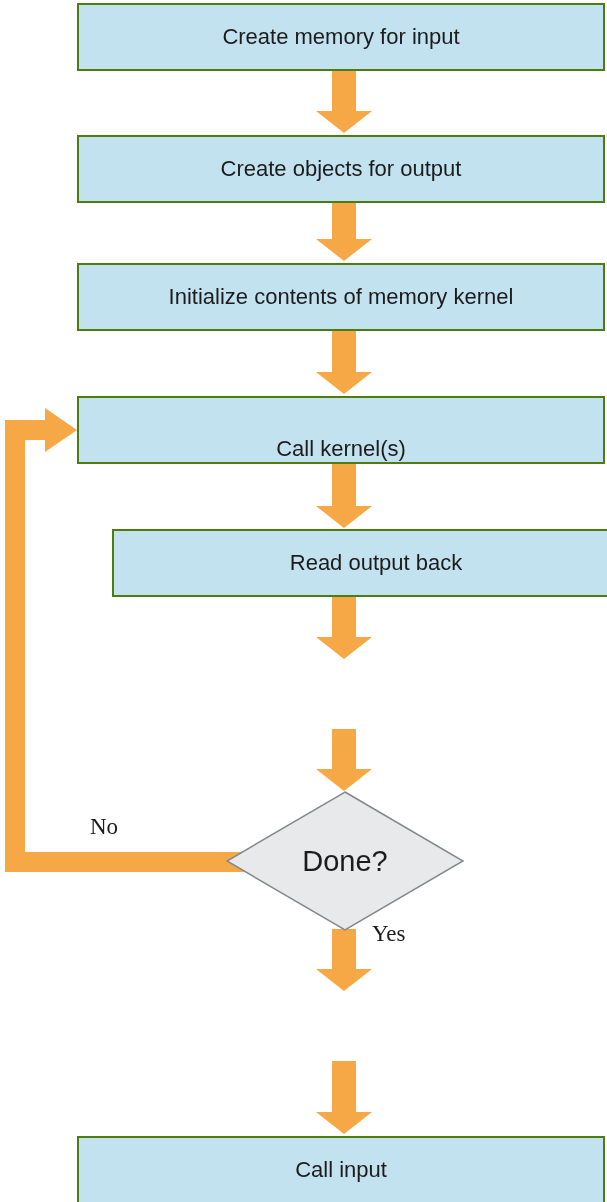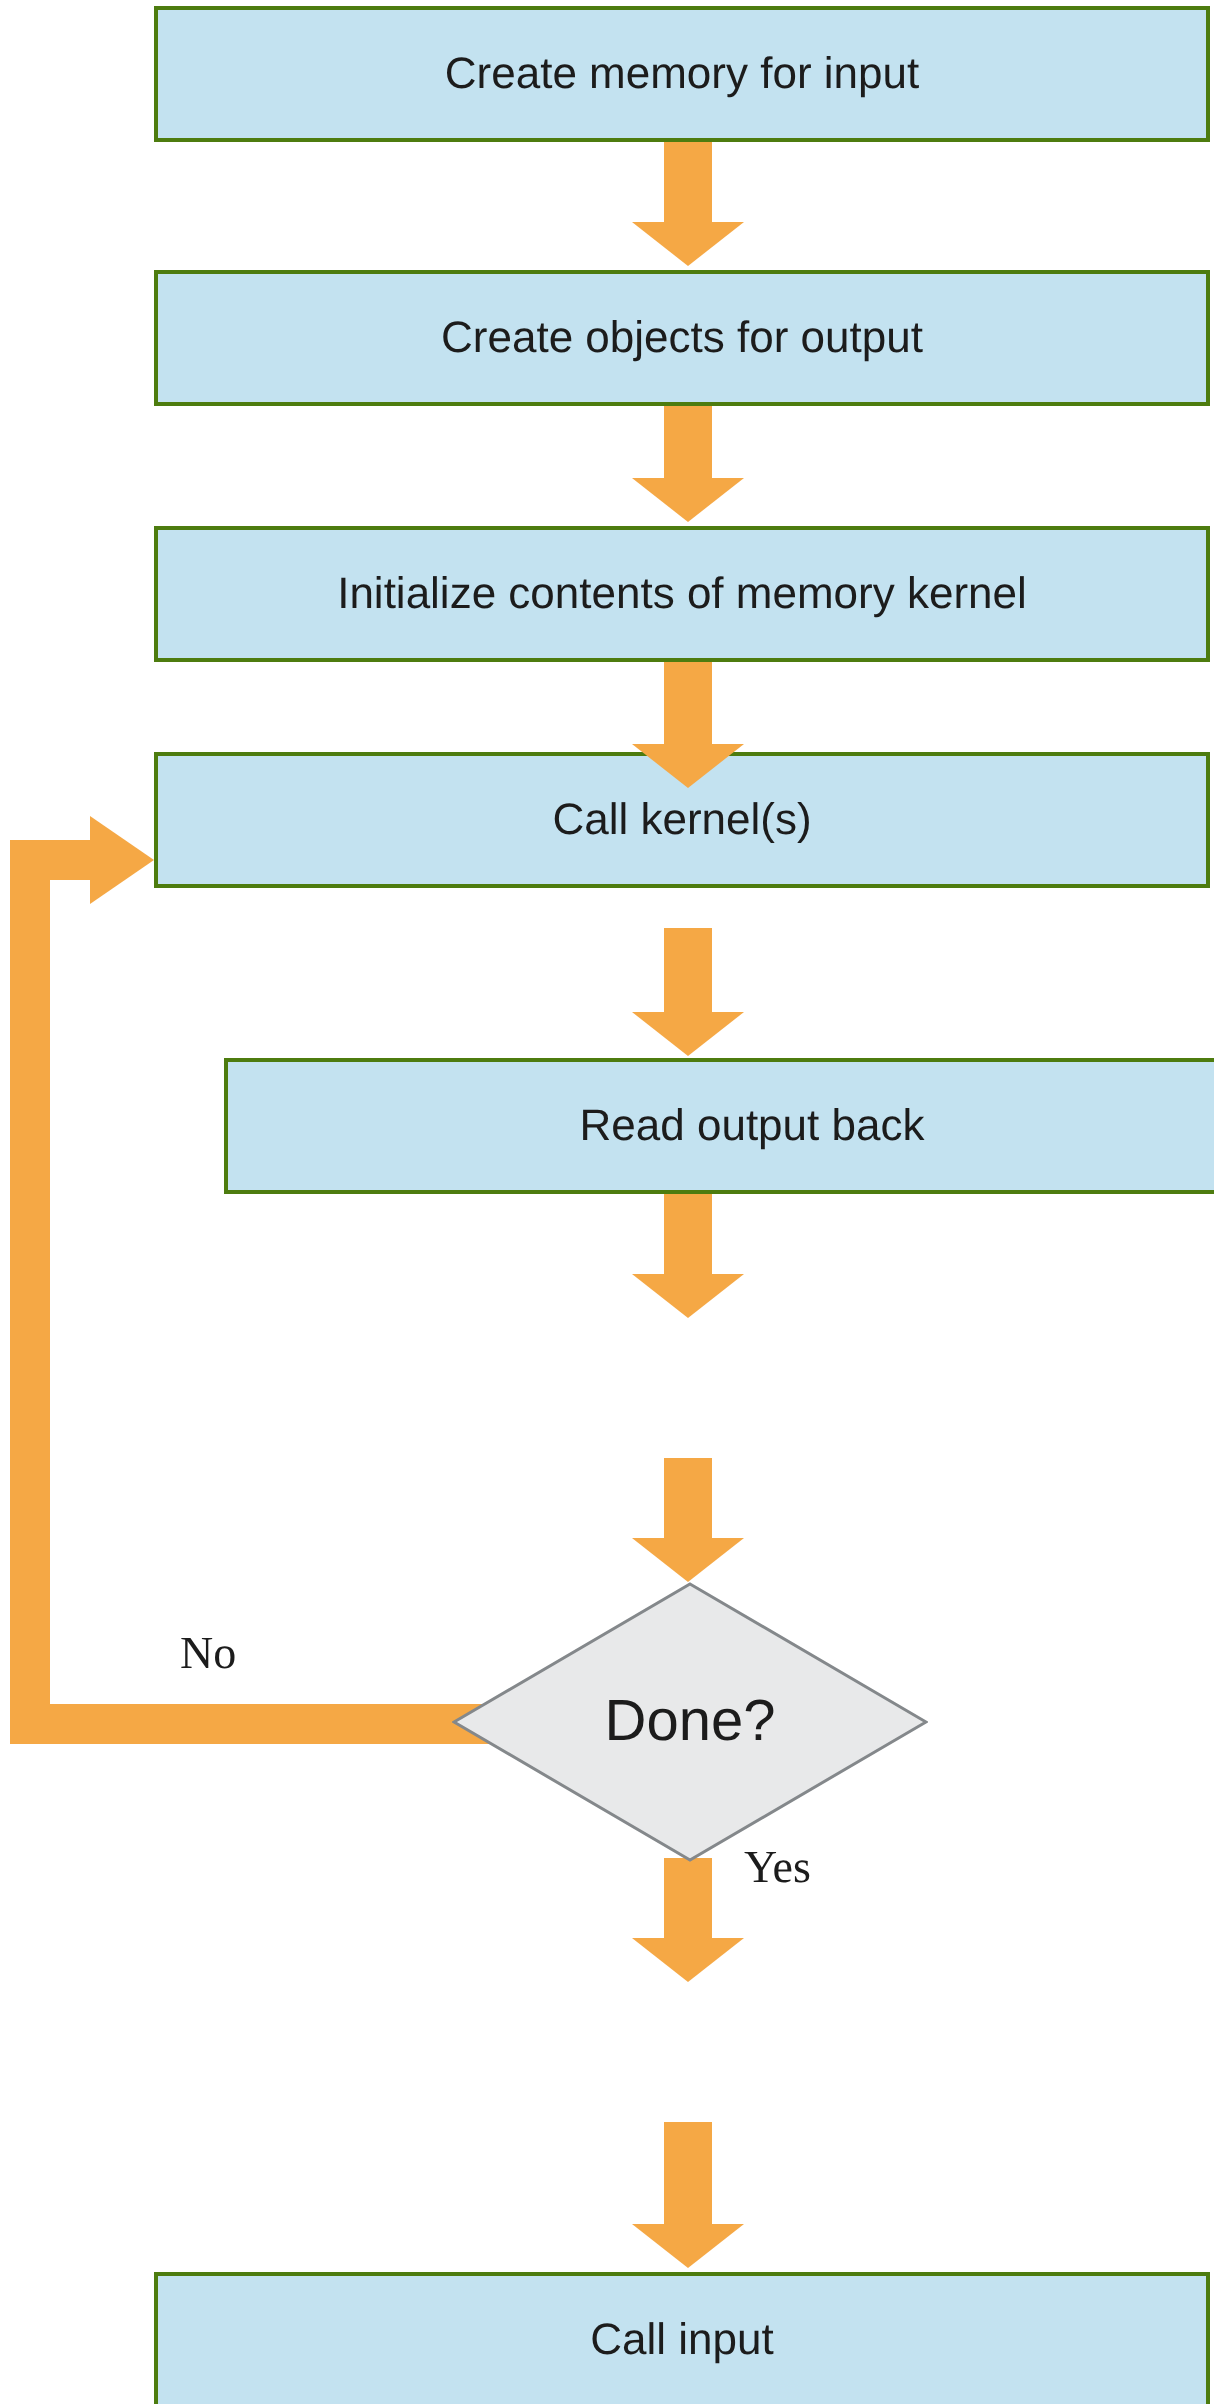--- a/index.html
+++ b/index.html
@@ -28,21 +28,21 @@
     border: 2px solid #4d7c0f;
     display: flex;
     align-items: center;
     justify-content: center;
     font-size: 22px;
     text-align: center;
   }
   .b0 { top: 3px; }
   .b1 { top: 135px; }
   .b2 { top: 263px; }
-  .b3 { top: 376px; }
+  .b3 { top: 396px; align-items: flex-end; }
   .b4 { top: 529px; margin-left: 35px; }
   .b5 { top: 661px; }
   .b6 { top: 993px; }
   .b7 { top: 1136px; }
 
   
   .arrow-down {
     position: absolute;
     left: 316px;
     width: 56px;

